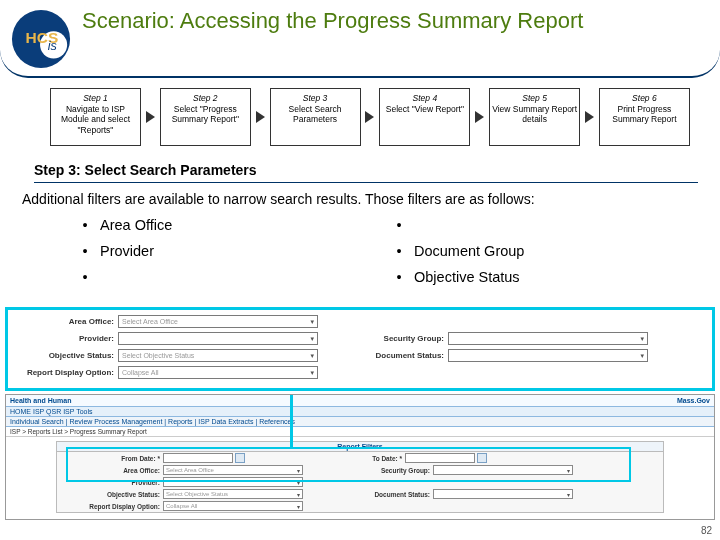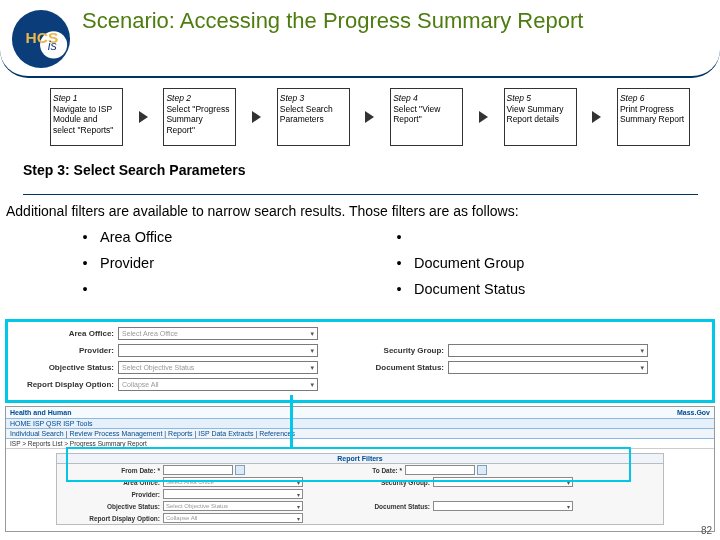--- a/index.html
+++ b/index.html
@@ -30,46 +30,47 @@
     font-weight: normal;
   }
   .flow {
     display: flex;
     align-items: center;
     justify-content: space-between;
     padding: 10px 30px 10px 50px;
   }
   .step-box {
     border: 1px solid #333;
-    width: 73px;
+    width: 91px;
     height: 58px;
     font-size: 8.5px;
+    text-align: center;
     padding: 4px 2px;
     line-height: 1.25;
     background: #fff;
   }
   .step-box .stitle {
     font-style: italic;
   }
   .arrow {
     width: 0; height: 0;
     border-top: 6px solid transparent;
     border-bottom: 6px solid transparent;
     border-left: 9px solid #333;
   }
   .step-heading {
     font-weight: bold;
     font-size: 14px;
-    margin: 6px 22px 8px 23px;
+    margin: 6px 22px 8px 34px;
     border-bottom: 1px solid #003366;
-    padding-bottom: 16px;
+    padding-bottom: 4px;
   }
   .intro {
     font-size: 14px;
-    margin: 8px 22px 10px 6px;
+    margin: 8px 22px 10px 22px;
   }
   .filters {
     display: flex;
     margin: 0 22px 12px 70px;
     font-size: 14.5px;
   }
   .filters-col { flex: 1; }
   .filters-col div {
     display: flex;
     align-items: flex-start;
@@ -284,21 +285,21 @@
   <div class="filters-col">
     <div>
         <span class="bullet">•</span>
       </div>
     <div>
         <span class="bullet">•</span>
         <span>Document Group</span>
       </div>
     <div>
         <span class="bullet">•</span>
-        <span>Document Status</span>
+        <span>Objective Status</span>
       </div>
   </div>
 </div>
 
 <div class="shot-wrap">
 
   <div class="zoom-panel">
     <div class="zrow">
       <div class="zlabel">Area Office:</div>
       <div class="zfield">

